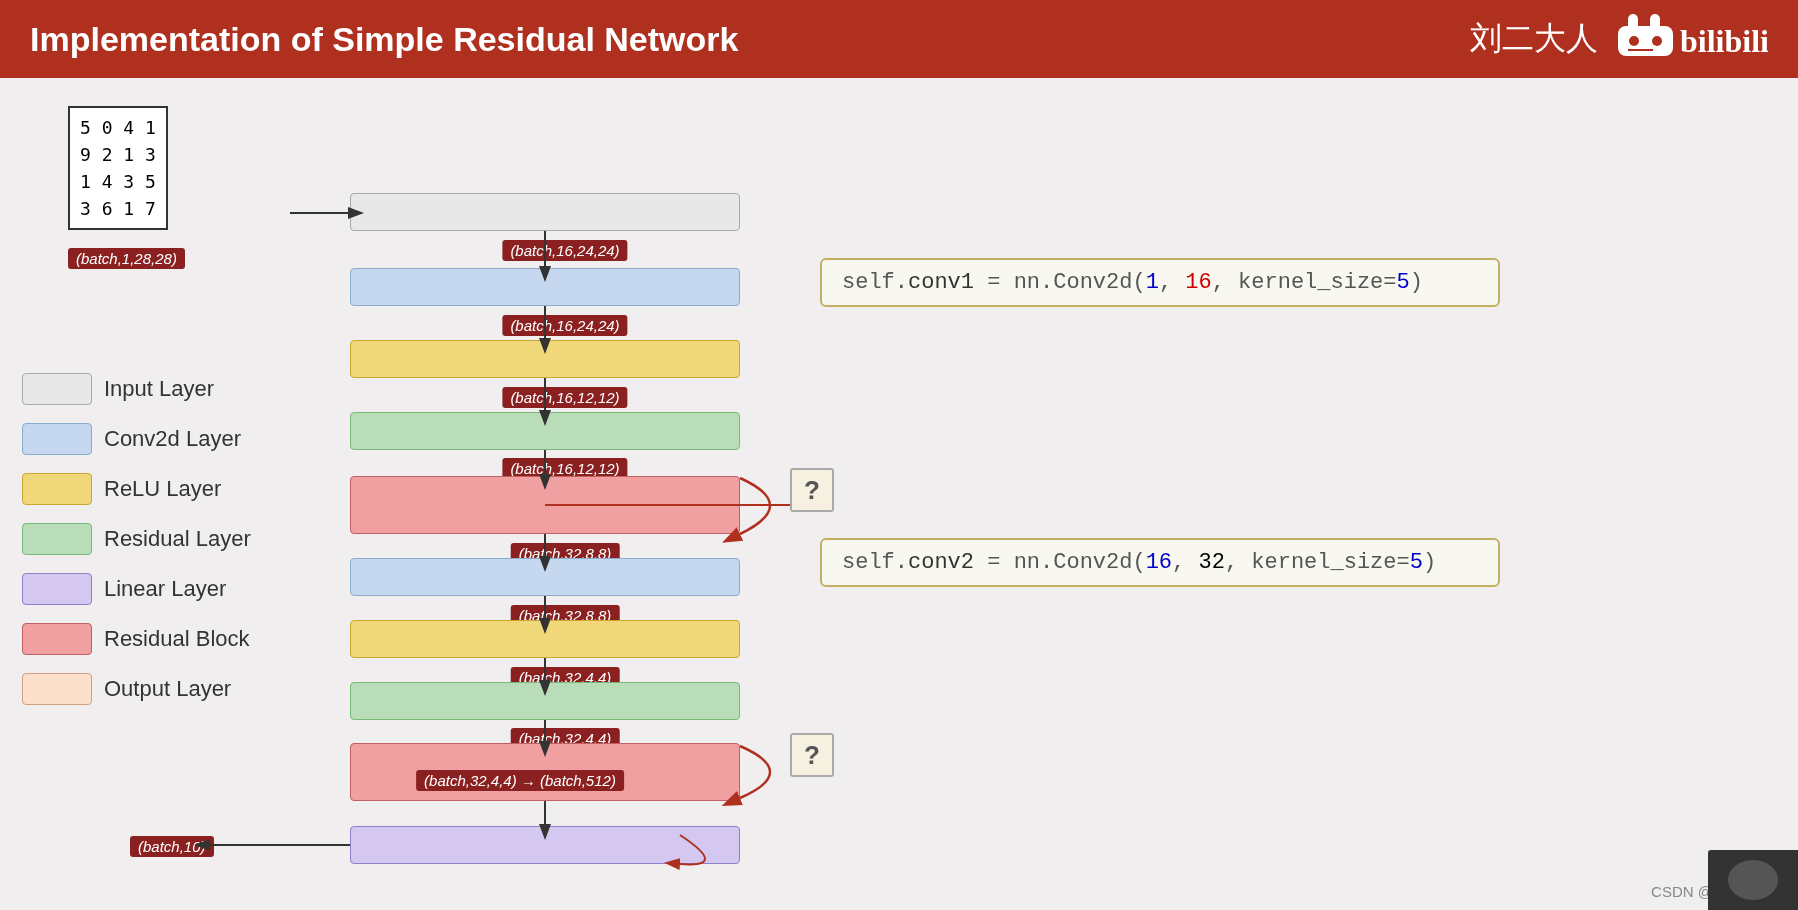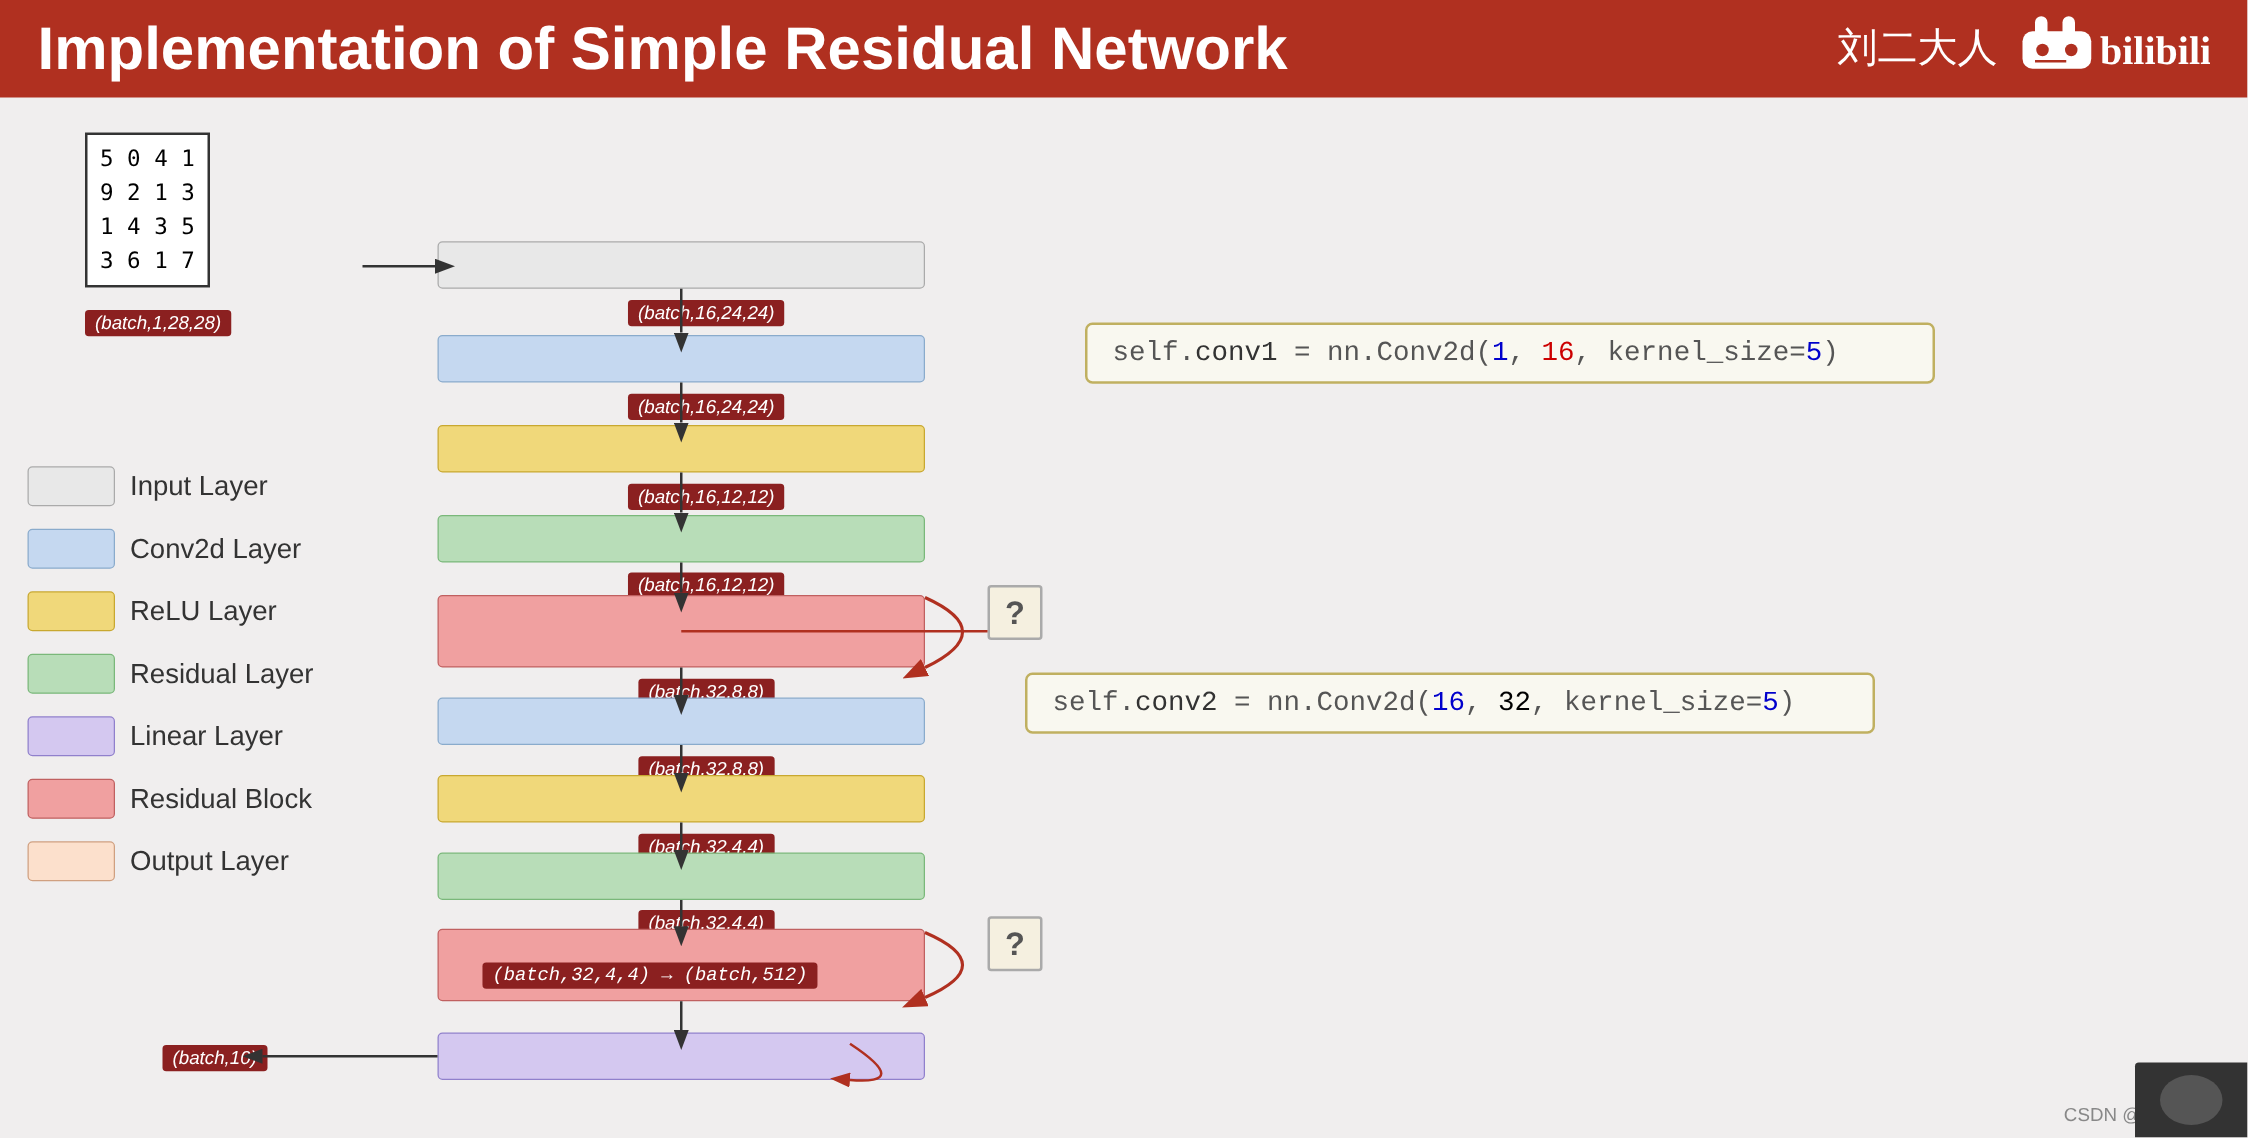--- a/index.html
+++ b/index.html
@@ -17,21 +17,21 @@
       background: #b03020;
       width: 100%;
       height: 78px;
       display: flex;
       align-items: center;
       padding: 0 30px;
       justify-content: space-between;
     }
     .header-title {
       color: white;
-      font-size: 48px;
+      font-size: 34px;
       font-weight: bold;
     }
     .header-logo {
       color: white;
       font-size: 36px;
       display: flex;
       align-items: center;
       gap: 10px;
     }
     .bilibili-logo {
@@ -205,31 +205,31 @@
   <div class="layer-block" style="left:350px; top:542px; width:390px; background:#f0d87a; border:1px solid #c8a830;"></div>
 
   <div class="shape-label" style="position:absolute; top:589px; left:565px; transform:translateX(-50%);">(batch,32,4,4)</div>
 
   <div class="layer-block" style="left:350px; top:604px; width:390px; background:#b8ddb8; border:1px solid #7ab87a;"></div>
 
   <div class="shape-label" style="position:absolute; top:650px; left:565px; transform:translateX(-50%);">(batch,32,4,4)</div>
 
   <div class="layer-block" style="left:350px; top:665px; width:390px; background:#f0a0a0; border:1px solid #c06060; height:58px;"></div>
 
-  <div class="shape-label" style="position:absolute; top:692px; left:520px; transform:translateX(-50%);font-family:Liberation Mono, monospace;">(batch,32,4,4) → (batch,512)</div>
+  <div class="shape-label" style="position:absolute; top:692px; left:520px; transform:translateX(-50%);">(batch,32,4,4) → (batch,512)</div>
 
   <div class="layer-block" style="left:350px; top:748px; width:390px; background:#d4c8f0; border:1px solid #9080cc;"></div>
 
   <div class="shape-label" style="position:absolute; top:758px; left:130px; font-style:italic;">(batch,10)</div>
 
   <div class="q-box" style="position:absolute; top:390px; left:790px;">?</div>
 
   <div class="q-box" style="position:absolute; top:655px; left:790px;">?</div>
 
-  <div class="code-box" style="top:180px; left:820px; width:680px;margin-left:48px;">
+  <div class="code-box" style="top:180px; left:820px; width:680px;">
     <span style="color:#555;">self.</span><span style="color:#333;">conv1</span><span style="color:#555;"> = nn.</span><span style="color:#555;">Conv2d(</span><span style="color:#0000cc;">1</span><span style="color:#555;">,  </span><span style="color:#cc0000;">16</span><span style="color:#555;">, kernel_size=</span><span style="color:#0000cc;">5</span><span style="color:#555;">)</span>
   </div>
 
   <div class="code-box" style="top:460px; left:820px; width:680px;">
     <span style="color:#555;">self.</span><span style="color:#333;">conv2</span><span style="color:#555;"> = nn.</span><span style="color:#555;">Conv2d(</span><span style="color:#0000cc;">16</span><span style="color:#555;">, </span><span style="color:#000000;">32</span><span style="color:#555;">, kernel_size=</span><span style="color:#0000cc;">5</span><span style="color:#555;">)</span>
   </div>
 
   <div class="legend">
     <div class="legend-item">
       <div class="legend-box" style="background:#e8e8e8; border:1px solid #aaa;"></div>

